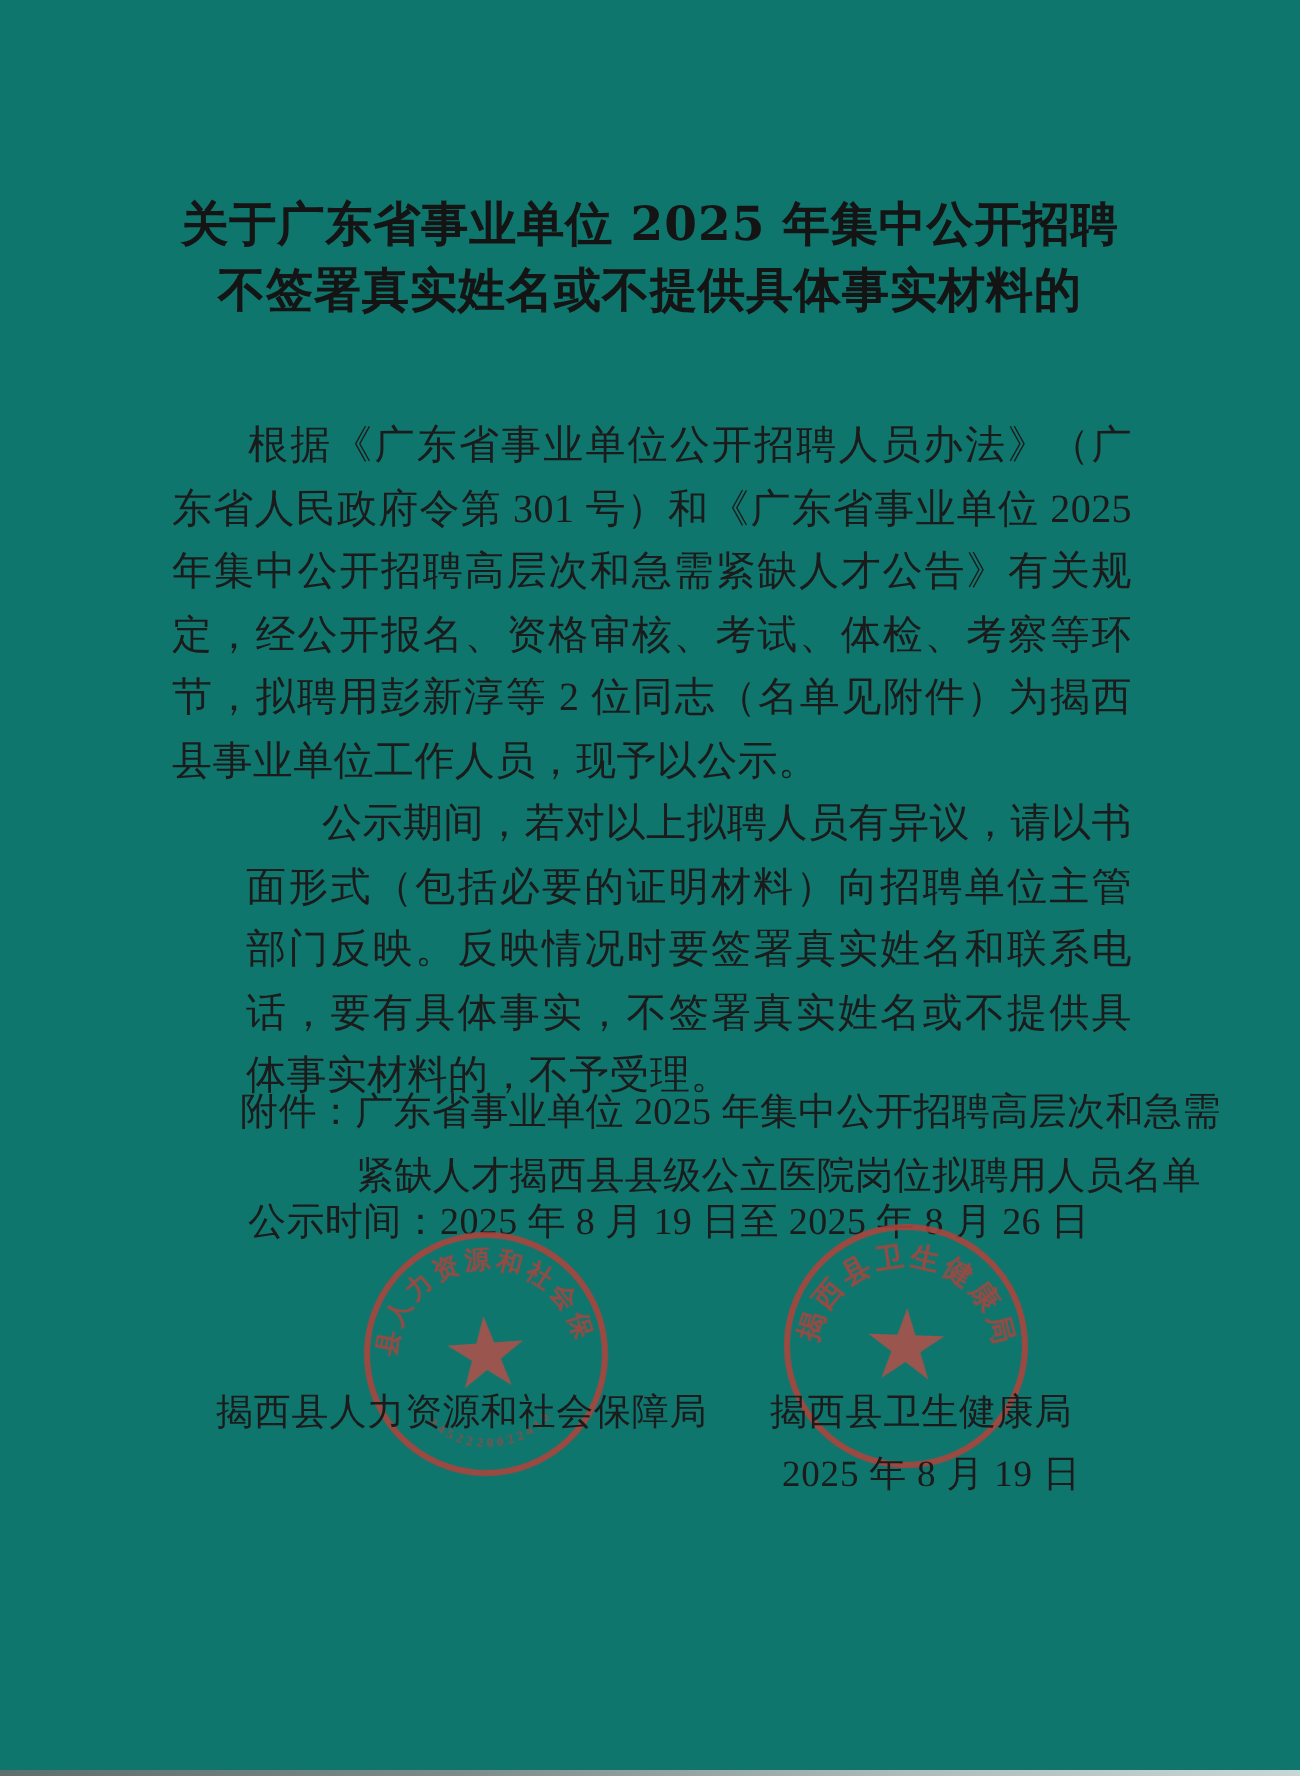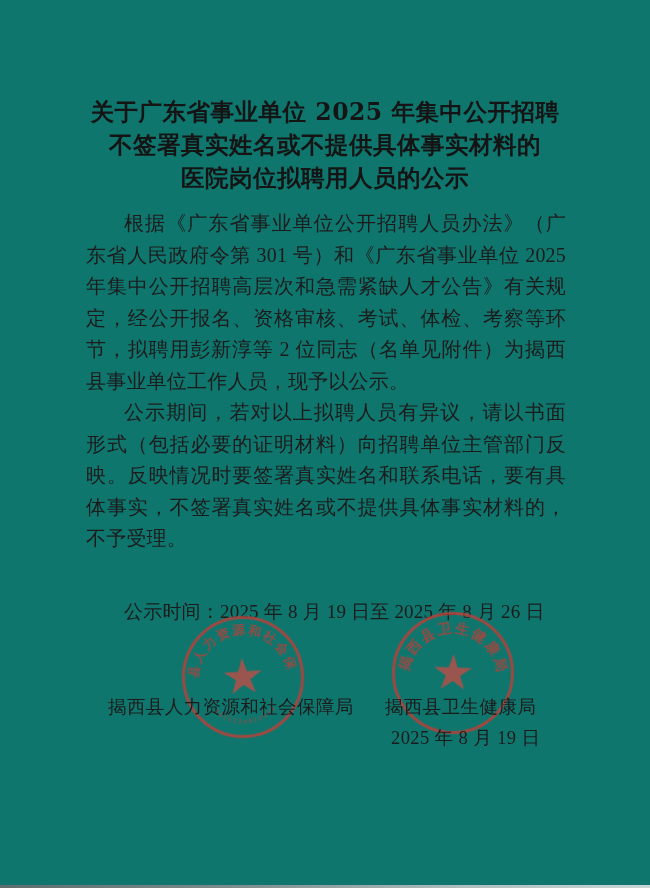--- a/index.html
+++ b/index.html
@@ -63,21 +63,21 @@
     font-family: "Liberation Serif", "DejaVu Serif", serif;
     font-size: 20px;
     line-height: 31.5px;
     color: #1b1b1b;
     text-align: justify;
     text-justify: inter-ideograph;
     text-indent: 38px;
     margin: 0 0 0 0;
     letter-spacing: .2px;
   }
-  .para + .para { margin-top: 0; }
+  .para + .para { margin-top: 0; margin-left: 37px; }
 
   .line-plain {
     font-family: "Liberation Serif", "DejaVu Serif", serif;
     font-size: 19px;
     line-height: 31.5px;
     color: #1b1b1b;
     text-indent: 38px;
     letter-spacing: .2px;
     white-space: nowrap;
     margin-top: 41px;
@@ -167,29 +167,32 @@
   .sign-right .sign-date { display: block; padding-left: 6px; }
 </style>
 </head>
 <body>
 
 <div class="page">
 
   <div class="doc-title">
     <span class="tline">关于广东省事业单位 2025 年集中公开招聘</span>
     <span class="tline">不签署真实姓名或不提供具体事实材料的</span>
-    <span class="tline">医院岗位拟聘用人员的公示</span>
   </div>
 
   <div class="body-block">
     <p class="para">根据《广东省事业单位公开招聘人员办法》（广东省人民政府令第 301 号）和《广东省事业单位 2025 年集中公开招聘高层次和急需紧缺人才公告》有关规定，经公开报名、资格审核、考试、体检、考察等环节，拟聘用彭新淳等 2 位同志（名单见附件）为揭西县事业单位工作人员，现予以公示。</p>
     <p class="para">公示期间，若对以上拟聘人员有异议，请以书面形式（包括必要的证明材料）向招聘单位主管部门反映。反映情况时要签署真实姓名和联系电话，要有具体事实，不签署真实姓名或不提供具体事实材料的，不予受理。</p>
     <div class="line-plain">公示时间：2025 年 8 月 19 日至 2025 年 8 月 26 日</div>
   </div>
 
+  <div class="attachment">
+    <span class="att-l1">附件：广东省事业单位 2025 年集中公开招聘高层次和急需</span>
+    <span class="att-l2">紧缺人才揭西县县级公立医院岗位拟聘用人员名单</span>
+  </div>
 
   <div class="sign-zone">
 
     <div class="seal seal-left">
       <svg class="seal-arc-text" viewBox="0 0 122 122">
         <defs>
           <path id="arcL" d="M 13,64 A 48,48 0 0 1 109,64"></path>
           <path id="arcLb" d="M 17,66 A 44,44 0 0 0 105,66"></path>
         </defs>
         <text font-size="13.5">

